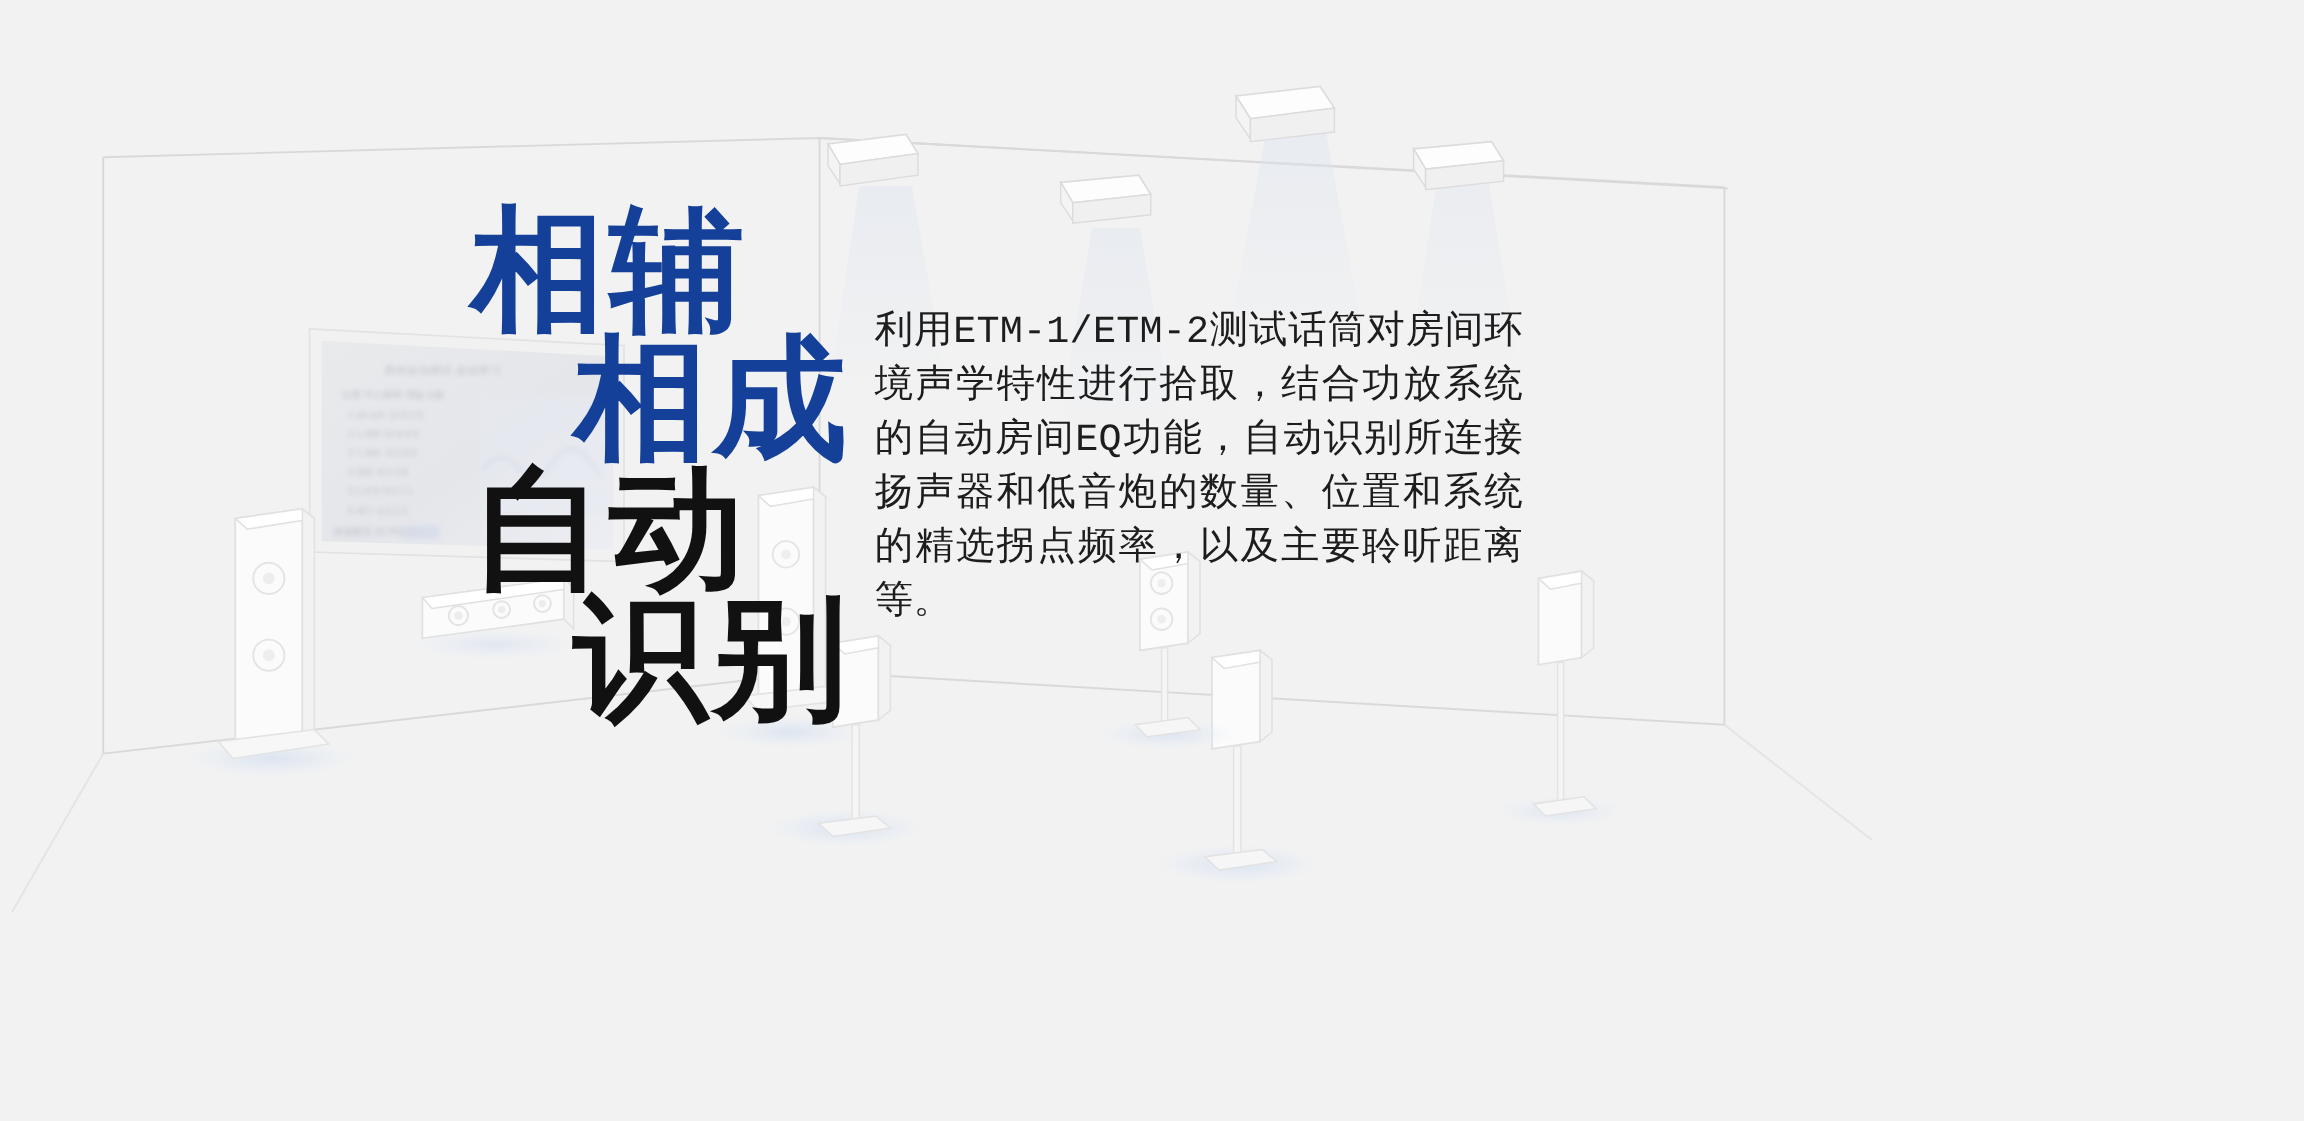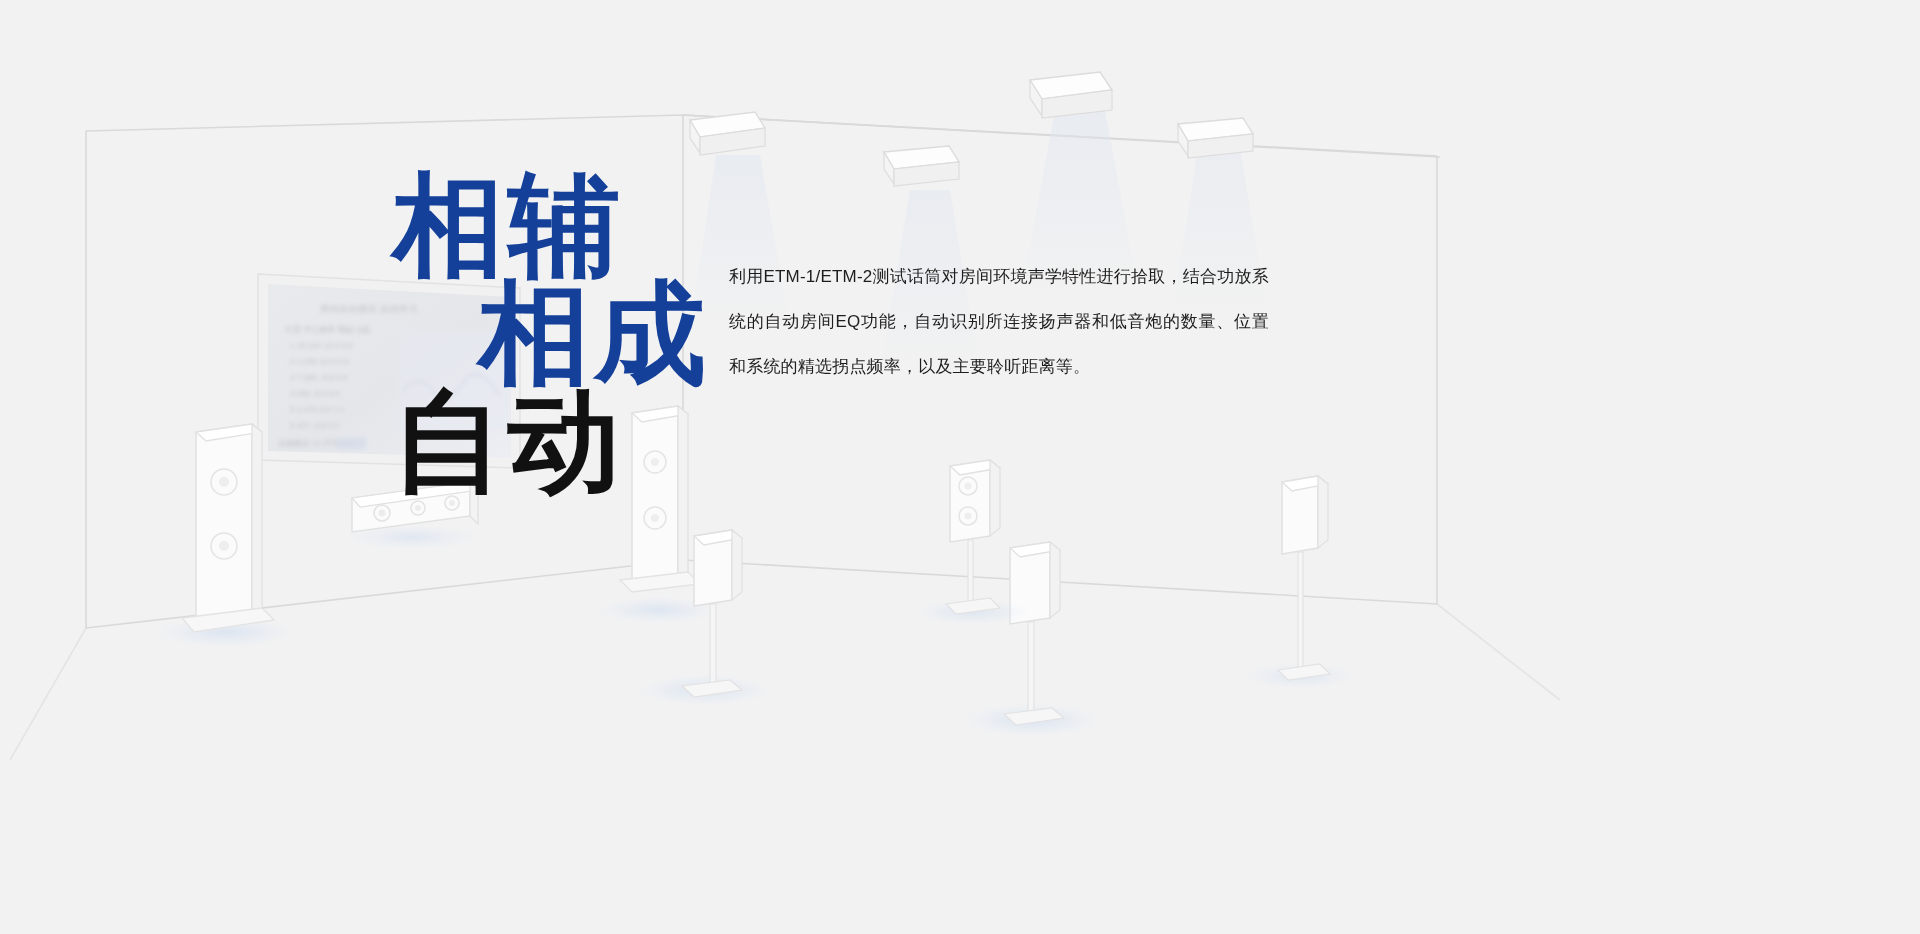--- a/index.html
+++ b/index.html
@@ -33,22 +33,22 @@
   .hl-black{color:#111111;}
   #hl-1{left:392px;top:170px;}
   #hl-2{left:478px;top:278px;}
   #hl-3{left:392px;top:386px;}
   #hl-4{left:478px;top:494px;}
 
   
   #paragraph{
     position:absolute;
     left:729px;top:254px;width:540px;
-    font-family:Liberation Sans, sans-serif;
-    font-size:17px;
+    font-family:Liberation Mono, monospace;
+    font-size:32px;
     line-height:45px;
     color:#1d1d1d;
     text-align:justify;
     letter-spacing:0.2px;
   }
   #paragraph p{margin:0;}
 
   
   .screen-text{
     font-family:"Liberation Sans","DejaVu Sans",sans-serif;
@@ -228,19 +228,20 @@
       <rect x="1298" y="552" width="5" height="120" fill="#f5f5f5" stroke="#e3e3e3" stroke-width="1.2"></rect>
       <path d="M1278 670 L1320 664 L1330 674 L1288 680 Z" fill="#f6f6f6" stroke="#e2e2e2" stroke-width="1.2"></path>
     </g>
 
   </svg>
 
   <div id="headline">
     <div class="hl hl-blue" id="hl-1">相辅</div>
     <div class="hl hl-black" id="hl-3">自动</div>
     <div class="hl hl-blue" id="hl-2">相成</div>
+    <div class="hl hl-black" id="hl-4">识别</div>
   </div>
 
   <div id="paragraph">
     <p>利用ETM-1/ETM-2测试话筒对房间环境声学特性进行拾取，结合功放系统的自动房间EQ功能，自动识别所连接扬声器和低音炮的数量、位置和系统的精选拐点频率，以及主要聆听距离等。</p>
   </div>
 
 </div>
 
 </body></html>

